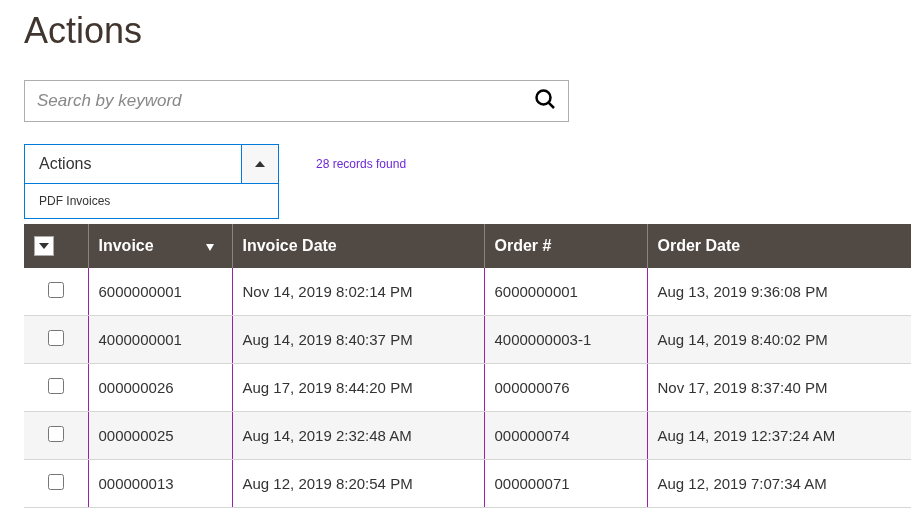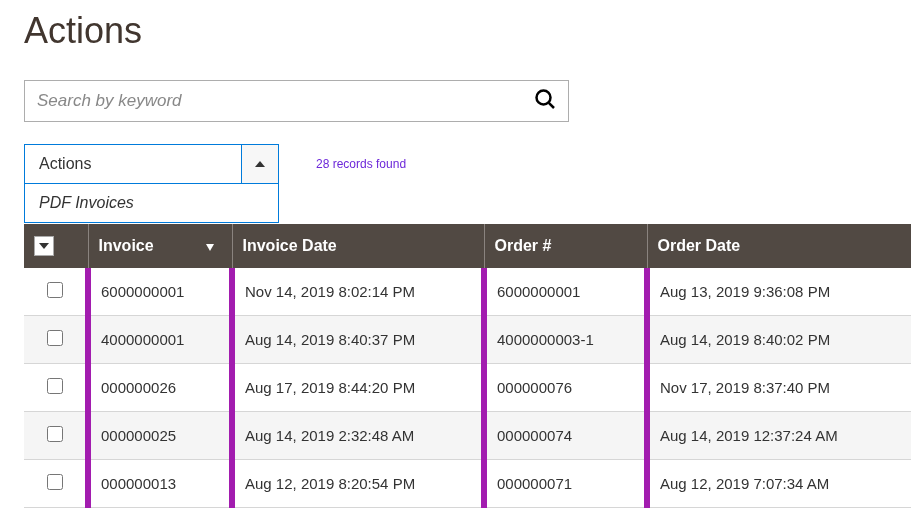--- a/index.html
+++ b/index.html
@@ -80,23 +80,22 @@
     left: 0;
     top: 40px;
     width: 255px;
     border: 1px solid #007bdb;
     border-top: none;
     background: #fff;
     z-index: 10;
   }
   .actions-dropdown-item {
     padding: 10px 14px;
-    font-size: 16px;
-    cursor: pointer;
-    font-style: italic;
+    font-size: 12px;
+    cursor: pointer;
   }
   .records-found {
     font-size: 12px;
     color: #6d28d9;
   }
   table.grid {
     width: 887px;
     border-collapse: collapse;
   }
   table.grid thead th {
@@ -106,21 +105,21 @@
     text-align: left;
     font-size: 16px;
     padding: 12px 10px;
     border-left: 1px solid #8a837f;
   }
   table.grid thead th:first-child { border-left: none; }
   table.grid tbody td {
     padding: 14px 10px;
     font-size: 15px;
     color: #333;
-    border-left: 6px solid #a21caf;
+    border-left: 1px solid #a21caf;
     border-bottom: 1px solid #d6d6d6;
   }
   table.grid tbody td:first-child { border-left: none; text-align: center; }
   table.grid tbody tr:nth-child(even) td { background: #f5f5f5; }
   .col-check { width: 64px; text-align: center; }
   .col-invoice { width: 144px; }
   .col-invdate { width: 252px; }
   .col-order { width: 163px; }
   .col-orderdate { width: 264px; }
   .th-sort {

